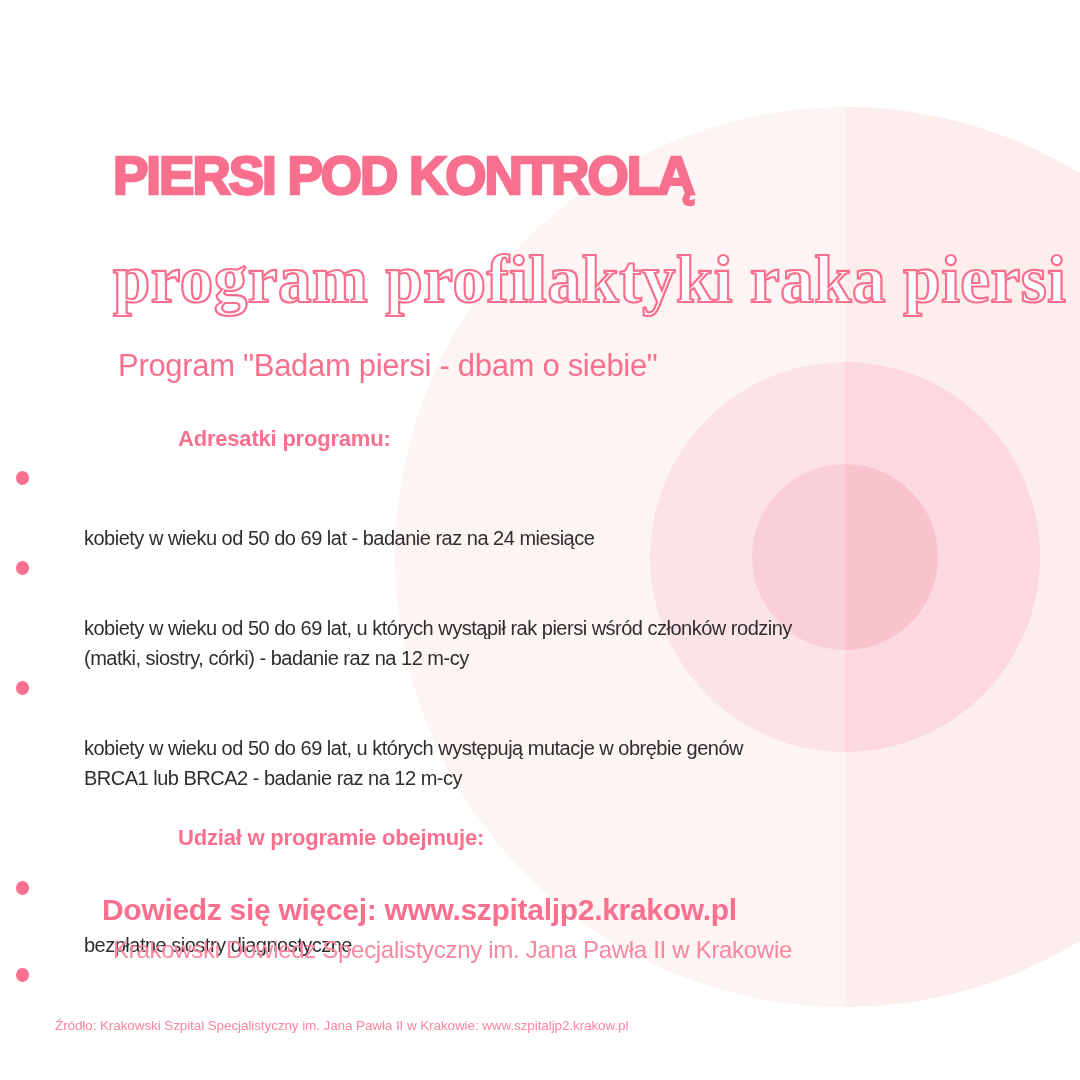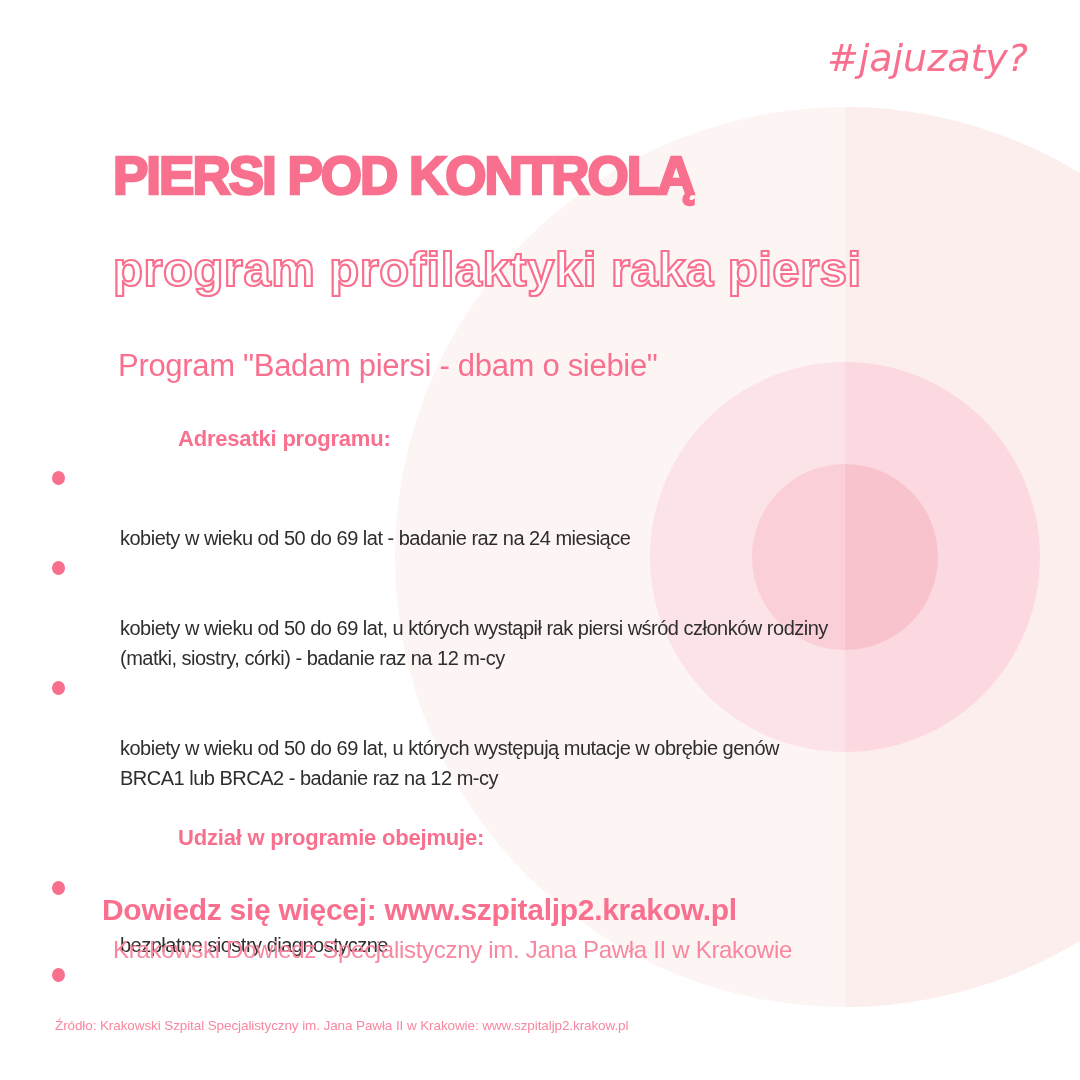--- a/index.html
+++ b/index.html
@@ -29,30 +29,30 @@
   .fg{position:absolute;inset:0;z-index:1;}
 
   .hashtag{position:absolute;top:36px;right:52px;font-family:"DejaVu Sans",sans-serif;
     font-style:italic;font-size:38px;color:var(--accent);}
 
   .title{position:absolute;left:113px;top:148px;margin:0;width:960px;
     font-size:53px;font-weight:bold;letter-spacing:-2px;line-height:1.05;
     color:var(--accent);-webkit-text-stroke:2.5px var(--accent);white-space:nowrap;}
 
   .subtitle{position:absolute;left:113px;top:243px;width:960px;
-    font-size:49px;font-weight:bold;letter-spacing:0.5px;line-height:1.1;white-space:nowrap;
-    color:#fff;-webkit-text-fill-color:#fff;-webkit-text-stroke:2.2px var(--accent);}
+    font-size:67px;font-weight:bold;letter-spacing:0.5px;line-height:1.1;white-space:nowrap;
+    color:#fff;font-family:Liberation Serif, serif;-webkit-text-fill-color:#fff;-webkit-text-stroke:2.2px var(--accent);}
 
   .program-line{position:absolute;left:118px;top:348px;
     font-size:31px;color:var(--accent);letter-spacing:-0.3px;}
 
   .sections{position:absolute;left:0;top:424px;right:0;}
   .section h2{margin:0 0 0 178px;font-size:22px;line-height:30px;font-weight:bold;
     letter-spacing:-0.2px;color:var(--accent);}
-  .section ul{margin:9px 0 0 120px;padding:0;list-style:none;width:830px;}
+  .section ul{margin:9px 0 0 84px;padding:0;list-style:none;width:830px;}
   .section li{position:relative;font-size:20px;line-height:30px;letter-spacing:-0.5px;
     color:var(--text-dark);white-space:pre-line;}
   .section + .section{margin-top:30px;}
   .section:nth-of-type(2) ul{margin-top:20px;}
   .section:nth-of-type(2) li{line-height:29px;}
   .bullet{position:absolute;left:-68px;top:8px;width:13px;height:14px;border-radius:50%;
     background:var(--accent);}
 
   .more-info{position:absolute;left:102px;top:893px;font-size:30px;font-weight:bold;
     letter-spacing:-0.3px;color:var(--accent);}
@@ -73,21 +73,20 @@
       <div class="circle c-in"></div>
     </div>
     <div class="circles-dark">
       <div class="circle c-outer"></div>
       <div class="circle c-mid"></div>
       <div class="circle c-in"></div>
     </div>
   </div>
 
   <div class="fg">
-    <div class="hashtag">#jajuzaty?</div>
     <h1 class="title">PIERSI POD KONTROLĄ</h1>
     <div class="subtitle">program profilaktyki raka piersi</div>
     <div class="program-line">Program "Badam piersi - dbam o siebie"</div>
 
     <div class="sections">
   <div class="section">
     <h2>Adresatki programu:</h2>
     <ul>
   <li>
     <span class="bullet"></span>

